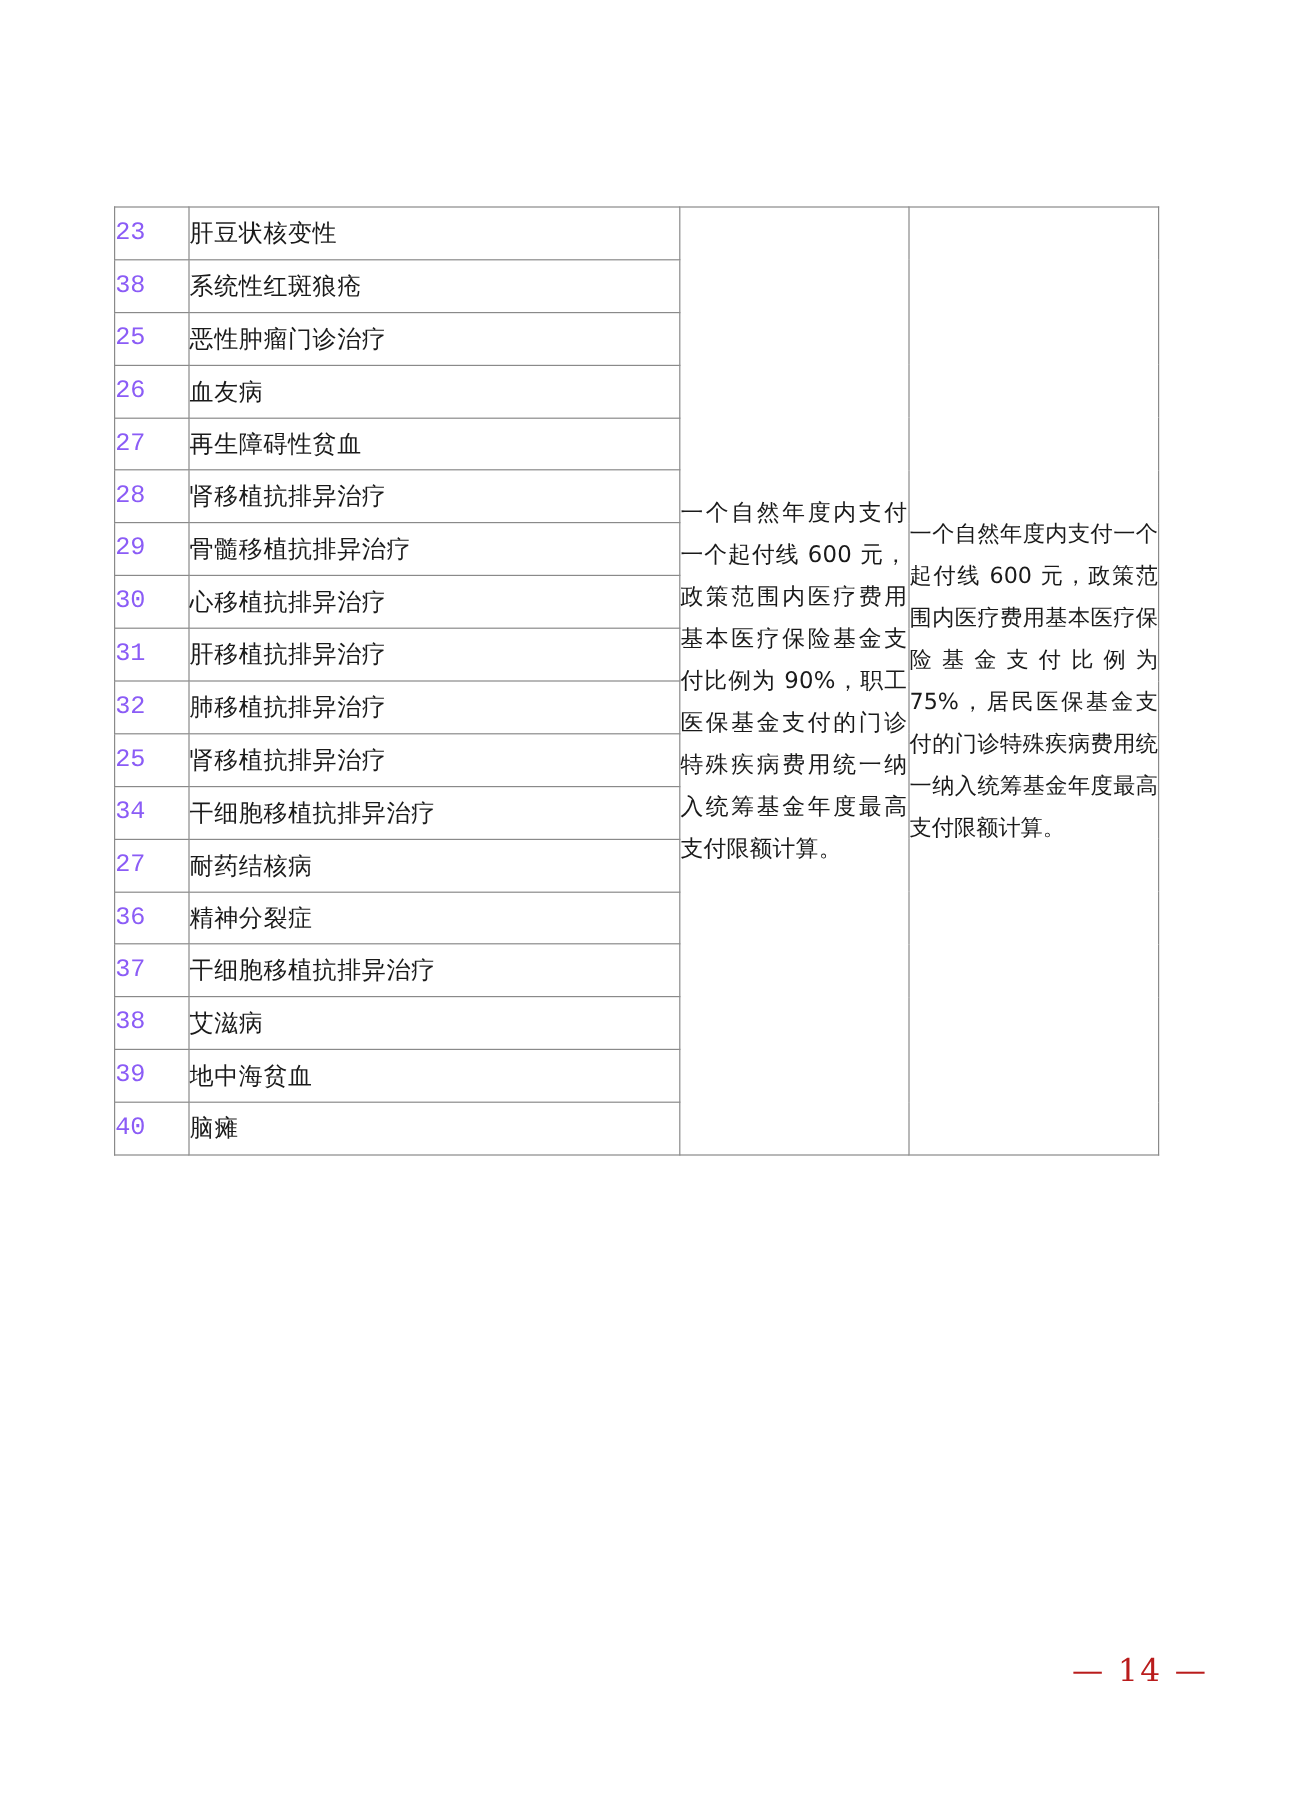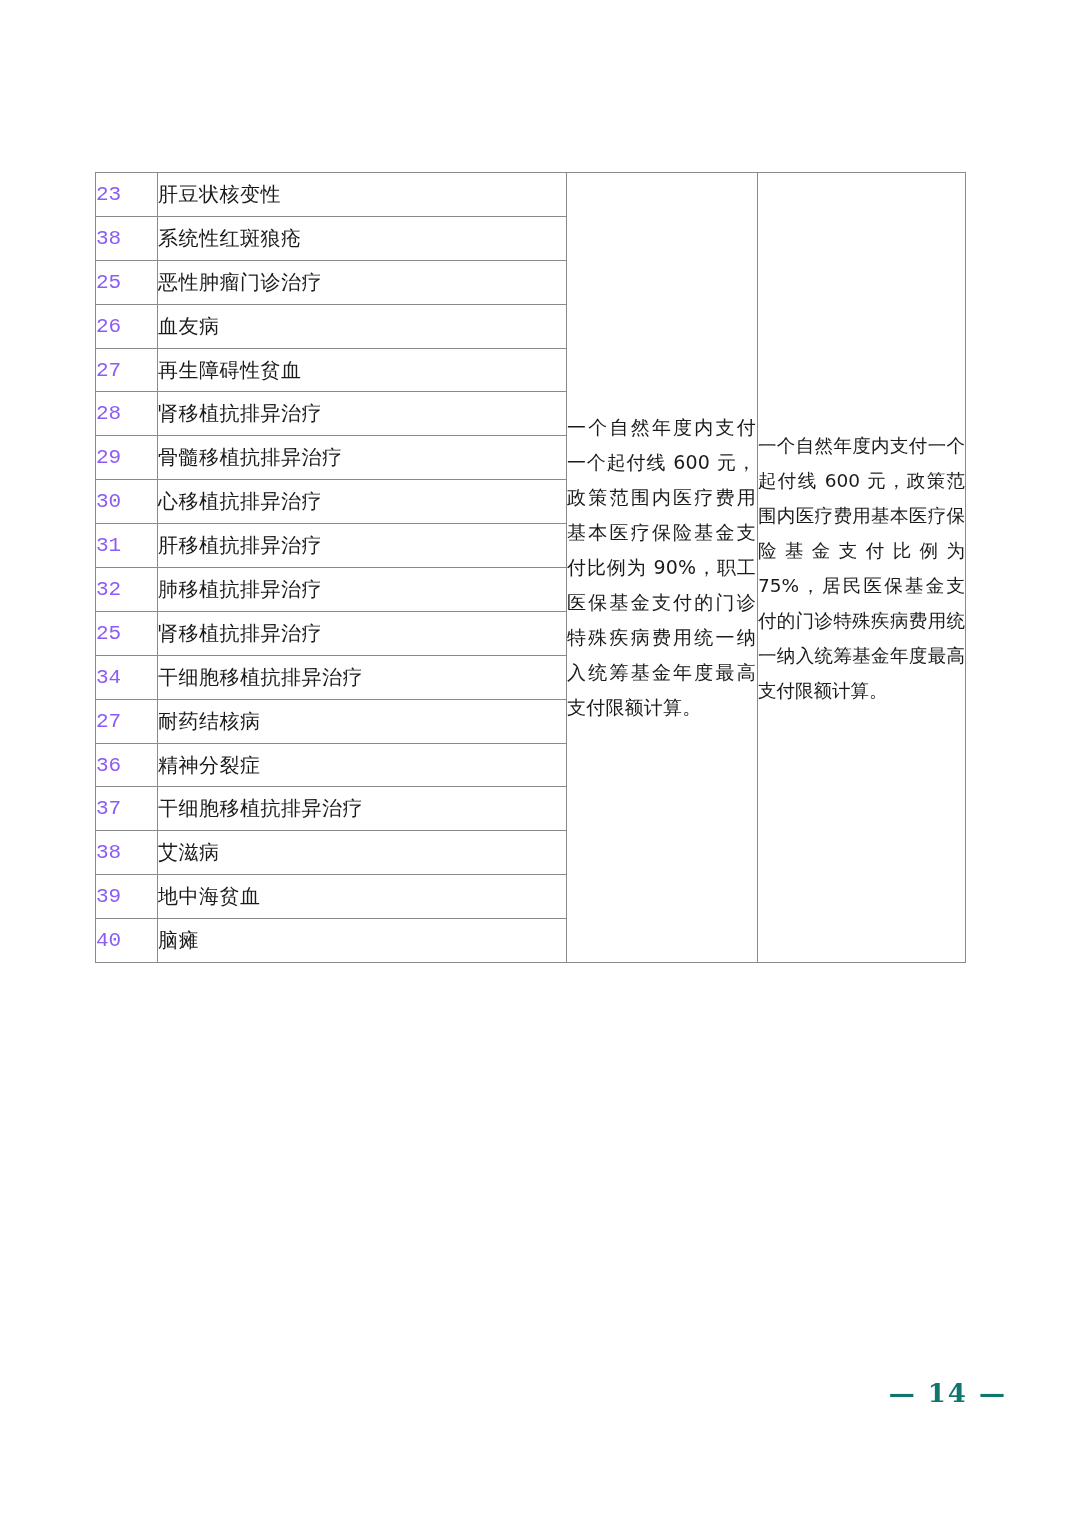--- a/index.html
+++ b/index.html
@@ -78,25 +78,24 @@
     font-size: 18.5px;
     letter-spacing: 0px;
   }
 
   
   .page-number {
     position: absolute;
     right: 72px;
     bottom: 108px;
     font-size: 26px;
-    color: #0f766e;
+    color: #b91c1c;
     letter-spacing: 2px;
     font-family: "DejaVu Serif", "Liberation Serif", serif;
     white-space: nowrap;
-    font-weight: bold;
   }
 </style>
 </head>
 <body>
 
 <div class="page">
 
   <table class="doc-table">
     <colgroup>
       <col class="col-num">

